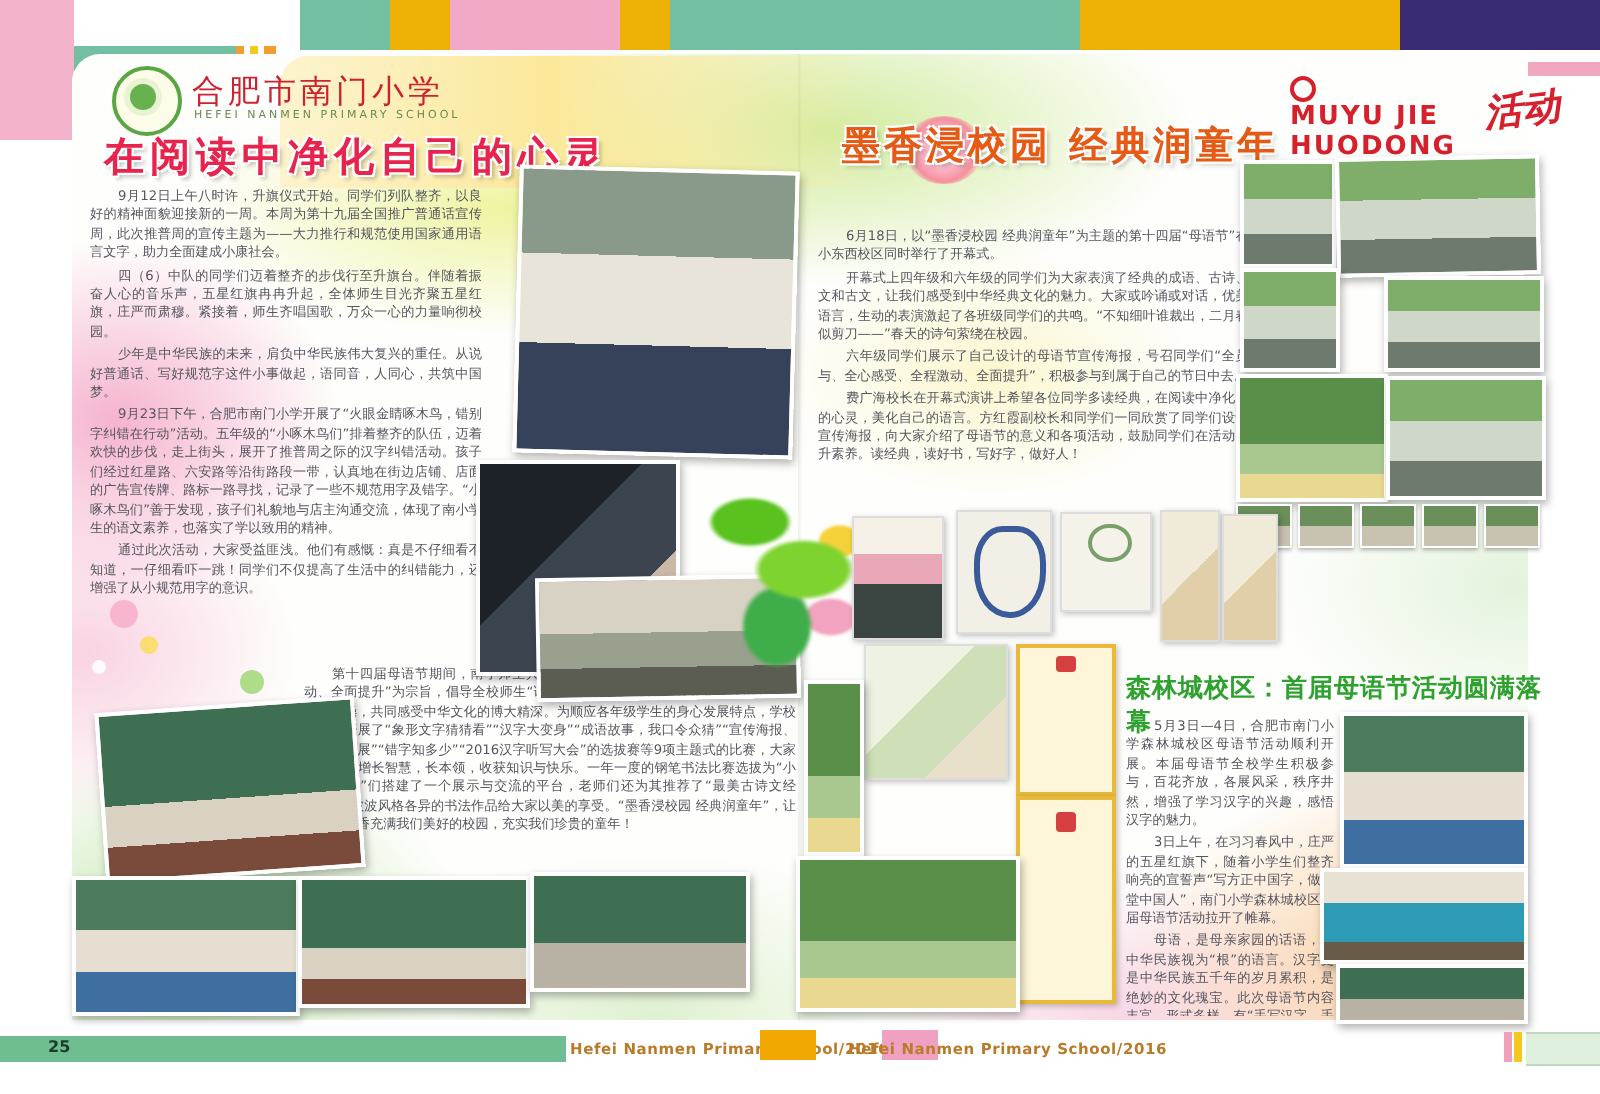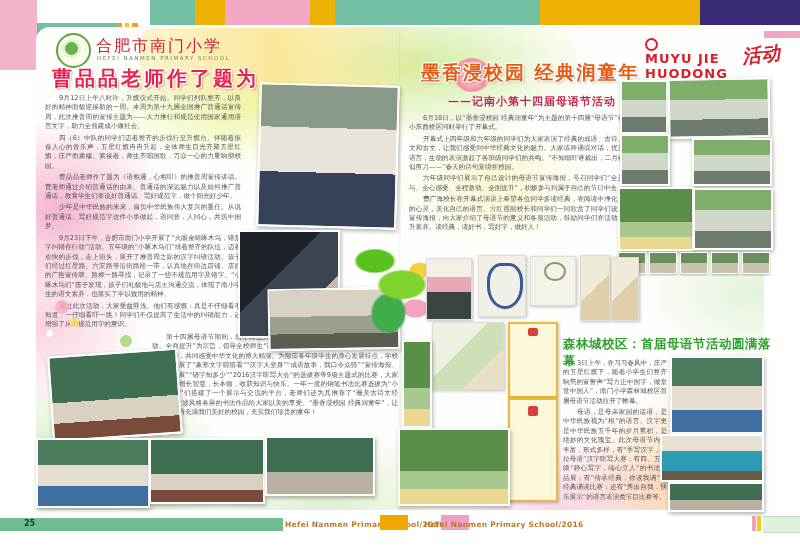--- a/index.html
+++ b/index.html
@@ -156,26 +156,25 @@
   <div class="badge-sub">活动</div>
   <div class="badge-en">MUYU JIE HUODONG</div>
 
   <div class="header-band"></div>
   <div class="logo">
     <div class="logo-inner"></div>
   </div>
   <div class="school-cn">合肥市南门小学</div>
   <div class="school-en">HEFEI NANMEN PRIMARY SCHOOL</div>
 
-  <div class="l-title">曹品品老师作了题为</div>
+  <div class="l-title">在阅读中净化自己的心灵</div>
 
   <div class="body-col l-col1">
     <p>9月12日上午八时许，升旗仪式开始。同学们列队整齐，以良好的精神面貌迎接新的一周。本周为第十九届全国推广普通话宣传周，此次推普周的宣传主题为——大力推行和规范使用国家通用语言文字，助力全面建成小康社会。</p>
     <p>四（6）中队的同学们迈着整齐的步伐行至升旗台。伴随着振奋人心的音乐声，五星红旗冉冉升起，全体师生目光齐聚五星红旗，庄严而肃穆。紧接着，师生齐唱国歌，万众一心的力量响彻校园。</p>
-    <p>曹品品老师作了题为《语相通，心相印》的推普周宣传讲话。曹老师通过介绍普通话的由来、普通话的深远魅力以及如何推广普通话，教育学生们要说好普通话、写好规范字，做个阳光好少年。</p>
     <p>少年是中华民族的未来，肩负中华民族伟大复兴的重任。从说好普通话、写好规范字这件小事做起，语同音，人同心，共筑中国梦。</p>
     <p>9月23日下午，合肥市南门小学开展了“火眼金睛啄木鸟，错别字纠错在行动”活动。五年级的“小啄木鸟们”排着整齐的队伍，迈着欢快的步伐，走上街头，展开了推普周之际的汉字纠错活动。孩子们经过红星路、六安路等沿街路段一带，认真地在街边店铺、店面的广告宣传牌、路标一路寻找，记录了一些不规范用字及错字。“小啄木鸟们”善于发现，孩子们礼貌地与店主沟通交流，体现了南小学生的语文素养，也落实了学以致用的精神。</p>
     <p>通过此次活动，大家受益匪浅。他们有感慨：真是不仔细看不知道，一仔细看吓一跳！同学们不仅提高了生活中的纠错能力，还增强了从小规范用字的意识。</p>
   </div>
 
   <div class="body-col l-col2">
     <p>第十四届母语节期间，南小师生共同行动，以“全员参与、全心感受、全程激动、全面提升”为宗旨，倡导全校师生“读好书，写好字”，用经典美文，浸润心灵，陶冶情操，共同感受中华文化的博大精深。为顺应各年级学生的身心发展特点，学校分年级开展了“象形文字猜猜看”“汉字大变身”“成语故事，我口令众猜”“宣传海报、图标设计展”“错字知多少”“2016汉字听写大会”的选拔赛等9项主题式的比赛，大家在活动中增长智慧，长本领，收获知识与快乐。一年一度的钢笔书法比赛选拔为“小小书法家”们搭建了一个展示与交流的平台，老师们还为其推荐了“最美古诗文经典”，一波波风格各异的书法作品给大家以美的享受。“墨香浸校园 经典润童年”，让墨香与书香充满我们美好的校园，充实我们珍贵的童年！</p>
   </div>
 
   <div class="photo ph-group" style="left:258px;top:84px;width:136px;height:140px;transform:rotate(1.5deg);"></div>
@@ -187,21 +186,20 @@
   <div class="photo ph-tv" style="left:265px;top:436px;width:106px;height:56px;"></div>
 
   <div class="green-art"></div>
   <div class="dot" style="left:55px;top:300px;width:14px;height:14px;background:rgba(247,170,200,.8);"></div>
   <div class="dot" style="left:70px;top:318px;width:9px;height:9px;background:rgba(250,220,90,.85);"></div>
   <div class="dot" style="left:46px;top:330px;width:7px;height:7px;background:rgba(255,255,255,.9);"></div>
   <div class="dot" style="left:120px;top:335px;width:12px;height:12px;background:rgba(140,210,90,.7);"></div>
 
   <div class="r-flower"></div>
   <div class="r-title">墨香浸校园 经典润童年</div>
-  <div class="r-subtitle">——记南小第十四届母语节活动</div>
 
   <div class="body-col r-col1">
     <p>6月18日，以“墨香浸校园 经典润童年”为主题的第十四届“母语节”在南小东西校区同时举行了开幕式。</p>
     <p>开幕式上四年级和六年级的同学们为大家表演了经典的成语、古诗、散文和古文，让我们感受到中华经典文化的魅力。大家或吟诵或对话，优美的语言，生动的表演激起了各班级同学们的共鸣。“不知细叶谁裁出，二月春风似剪刀——”春天的诗句萦绕在校园。</p>
     <p>六年级同学们展示了自己设计的母语节宣传海报，号召同学们“全员参与、全心感受、全程激动、全面提升”，积极参与到属于自己的节日中去。</p>
     <p>费广海校长在开幕式演讲上希望各位同学多读经典，在阅读中净化自己的心灵，美化自己的语言。方红霞副校长和同学们一同欣赏了同学们设计的宣传海报，向大家介绍了母语节的意义和各项活动，鼓励同学们在活动中提升素养。读经典，读好书，写好字，做好人！</p>
   </div>
 
   <div class="photo ph-court" style="left:620px;top:80px;width:44px;height:50px;"></div>
   <div class="photo ph-court" style="left:668px;top:78px;width:98px;height:56px;transform:rotate(-1deg);"></div>
@@ -223,20 +221,21 @@
   <div class="poster po-collage" style="left:580px;top:255px;width:28px;height:64px;"></div>
   <div class="poster po-collage" style="left:611px;top:257px;width:26px;height:62px;"></div>
   <div class="poster po-paint" style="left:432px;top:322px;width:70px;height:66px;"></div>
   <div class="cert" style="left:508px;top:322px;width:46px;height:72px;"></div>
   <div class="cert" style="left:508px;top:398px;width:46px;height:100px;"></div>
   <div class="photo ph-green" style="left:402px;top:340px;width:26px;height:84px;"></div>
   <div class="photo ph-green" style="left:398px;top:428px;width:108px;height:74px;"></div>
 
   <div class="forest-title">森林城校区：首届母语节活动圆满落幕</div>
   <div class="body-col r-col2">
+    <p>5月3日—4日，合肥市南门小学森林城校区母语节活动顺利开展。本届母语节全校学生积极参与，百花齐放，各展风采，秩序井然，增强了学习汉字的兴趣，感悟汉字的魅力。</p>
     <p>3日上午，在习习春风中，庄严的五星红旗下，随着小学生们整齐响亮的宣誓声“写方正中国字，做堂堂中国人”，南门小学森林城校区首届母语节活动拉开了帷幕。</p>
     <p>母语，是母亲家园的话语，是中华民族视为“根”的语言。汉字更是中华民族五千年的岁月累积，是绝妙的文化瑰宝。此次母语节内容丰富，形式多样，有“手写汉字，手拉母语”汉字听写大赛；有四、五年级“静心写字，端心立人”的书法作品展；有“传承经典，你读我诵”的经典诵读比赛；还有“秀出自我，快乐展示”的语言表演类节目比赛等。</p>
   </div>
   <div class="photo ph-class" style="left:670px;top:356px;width:90px;height:74px;"></div>
   <div class="photo ph-bluetable" style="left:660px;top:434px;width:100px;height:44px;"></div>
   <div class="photo ph-tv" style="left:668px;top:482px;width:92px;height:26px;"></div>
 
   <div class="foot-green"></div>
   <div class="pg44">25</div>
   <div class="imprint imp1">Hefei Nanmen Primary School/2016</div>

